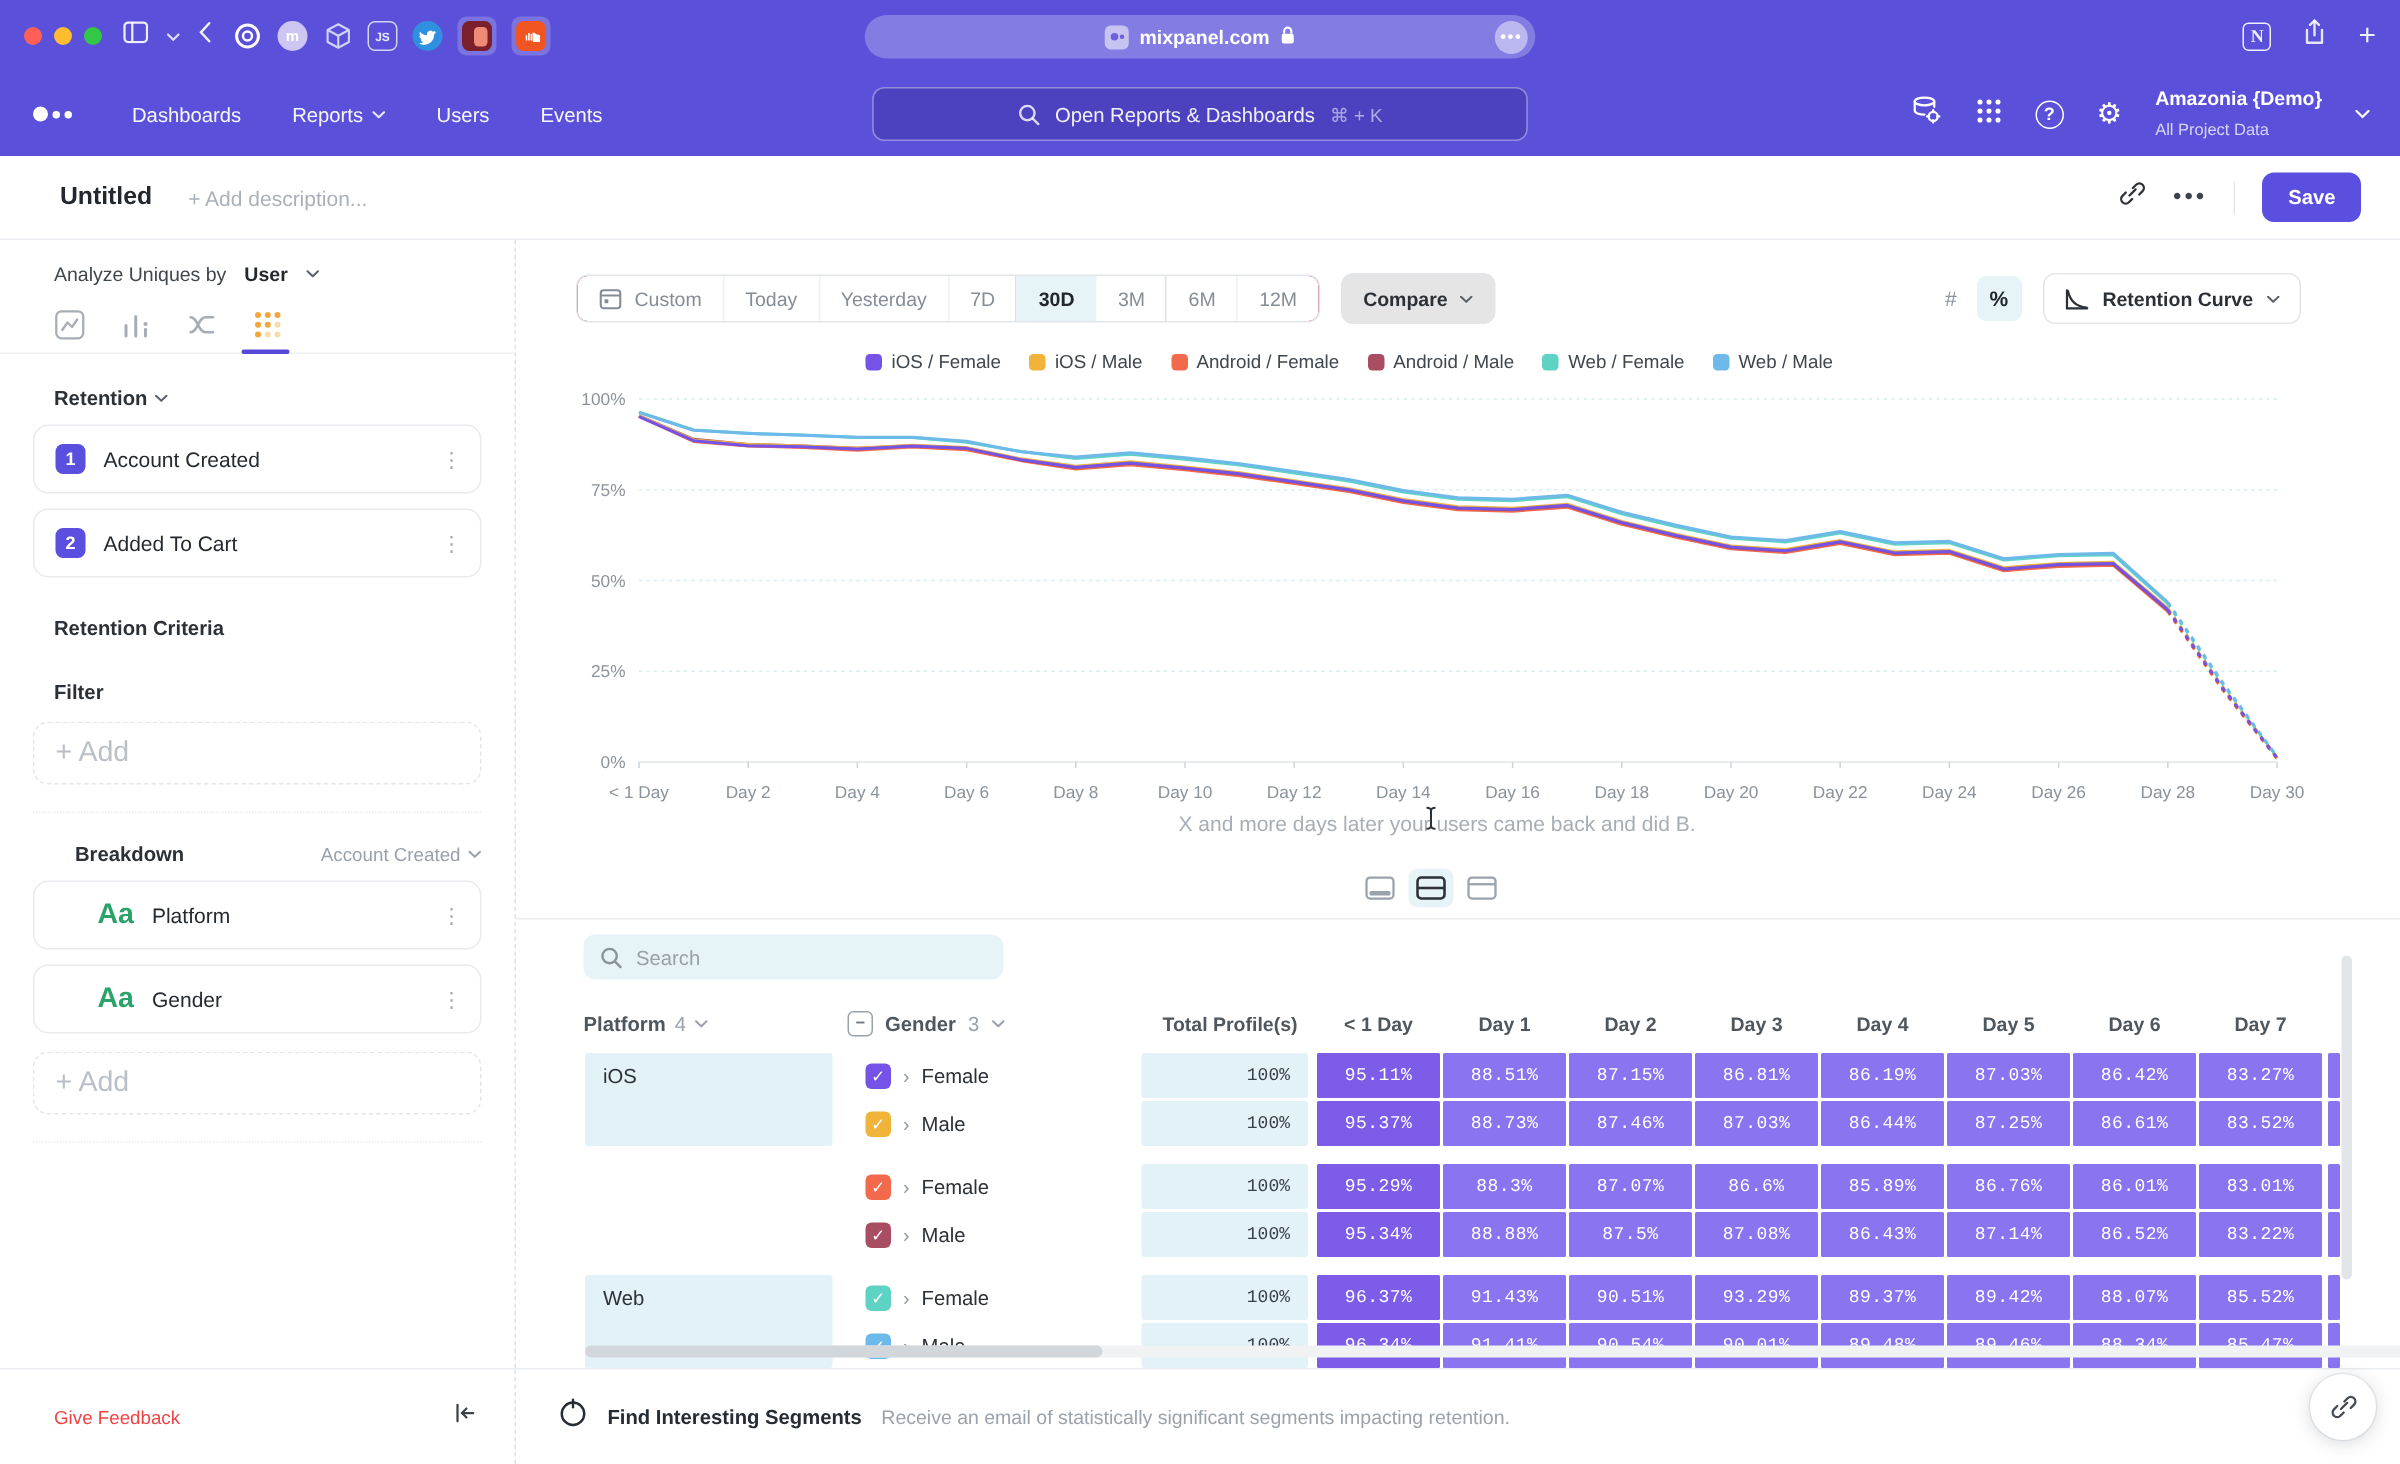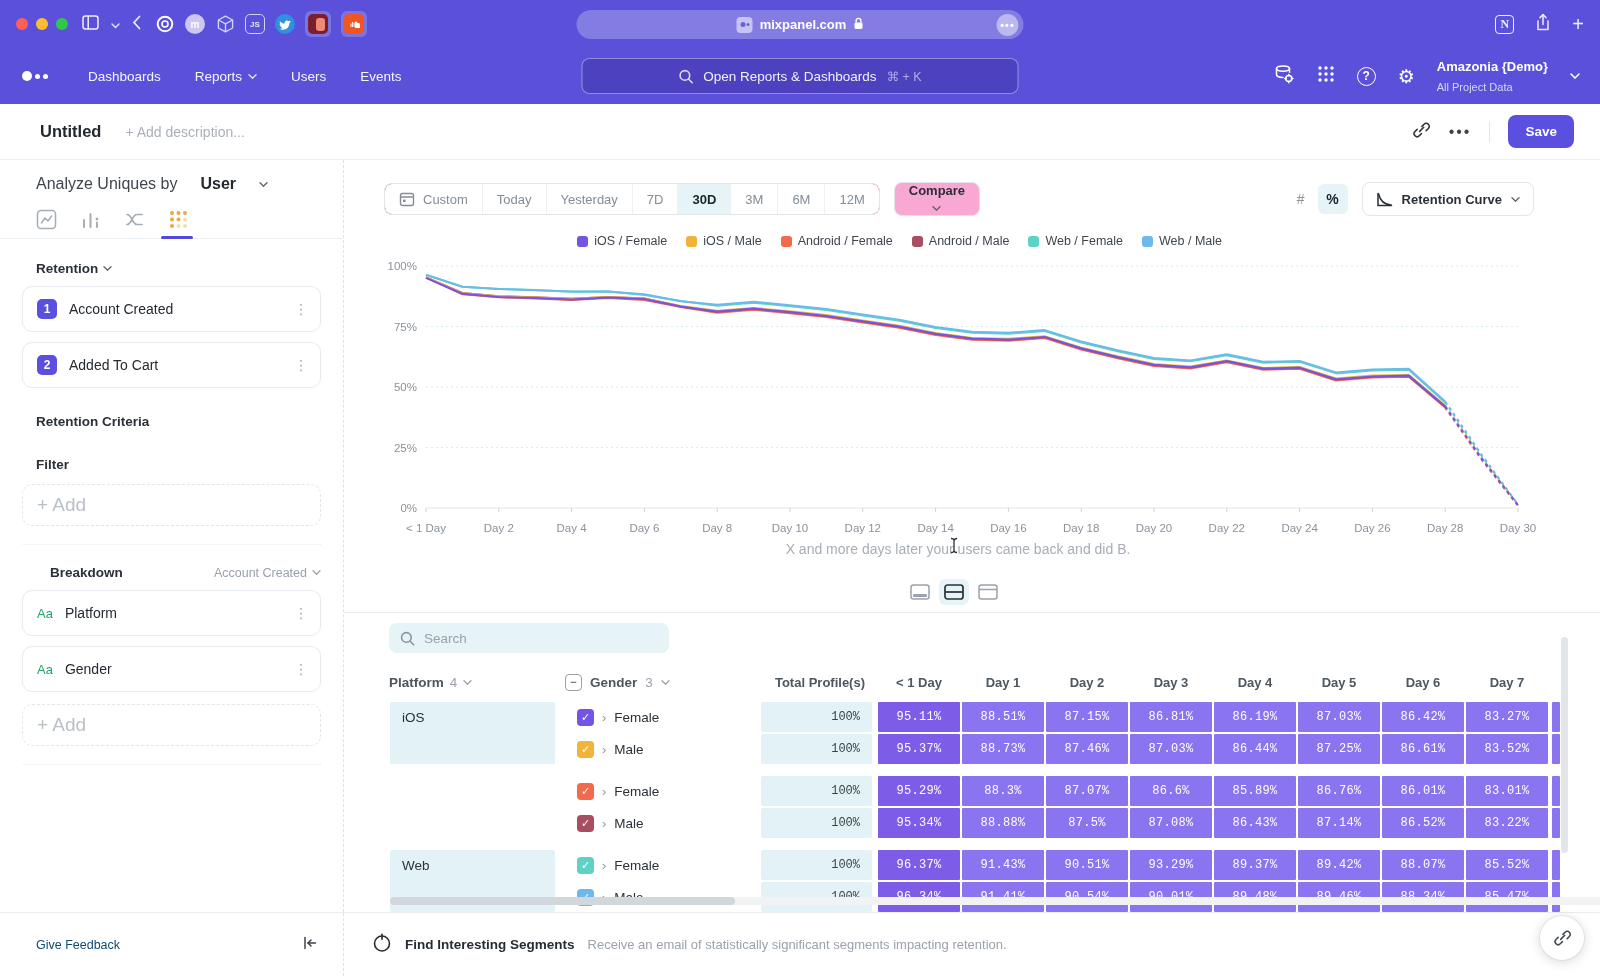--- a/index.html
+++ b/index.html
@@ -40,45 +40,45 @@
   .titlebar { position:absolute; top:104px; left:0; right:0; height:56px; background:#fff; border-bottom:1px solid #eceff2; display:flex; align-items:center; padding:0 26px 0 40px; }
   .rtitle { font-size:16.5px; font-weight:700; color:#22282e; }
   .rdesc { margin-left:24px; font-size:14px; color:#aab1b9; }
   .tb-right { margin-left:auto; display:flex; align-items:center; gap:18px; }
   .tb-dots { color:#3c434b; font-size:16px; letter-spacing:2px; }
   .tb-divider { width:1px; height:22px; background:#e5e9ec; }
   .savebtn { background:#5a4fdf; color:#fff; border:none; border-radius:8px; height:33px; padding:0 17px; font-size:13.5px; font-weight:600; font-family:inherit; }
 
   
   .sidebar { position:absolute; top:160px; left:0; width:344px; bottom:64px; background:#fff; border-right:1px dashed #dde3e8; overflow:hidden; }
-  .sb-analyze { display:flex; align-items:center; gap:23px; padding:15px 20px 0 36px; font-size:16px; color:#3f464e; }
+  .sb-analyze { display:flex; align-items:center; gap:12px; padding:15px 20px 0 36px; font-size:13px; color:#3f464e; }
   .sb-analyze b { color:#22282e; font-weight:700; }
   .sb-tabs { position:relative; display:flex; gap:23px; padding:16px 0 0 36px; height:46px; border-bottom:1px solid #eef1f4; }
   .sb-tab { width:21px; height:21px; }
   .sb-indicator { position:absolute; left:161px; bottom:-1px; width:32px; height:3px; background:#5649d8; border-radius:2px; }
   .sb-h { display:flex; align-items:center; gap:5px; padding-left:36px; font-size:13.5px; font-weight:700; color:#2b3137; }
   .cards { padding:0 22px; }
   .card { height:46px; border:1px solid #e7eaee; border-radius:10px; background:#fff; display:flex; align-items:center; padding:0 12px 0 14px; margin-top:10px; }
   .badge { width:20px; height:20px; border-radius:5px; background:#5a4fdf; color:#fff; font-size:12px; font-weight:700; display:flex; align-items:center; justify-content:center; margin-right:12px; }
   .card .lbl { flex:1; font-size:14px; color:#242a30; font-weight:500; }
   .kebab { color:#a3aab2; font-size:14px; }
-  .aabadge { color:#2aa36a; font-weight:400; font-size:13px; margin-right:12px; }
+  .aabadge { color:#2aa36a; font-weight:700; font-size:19px; margin-right:12px;margin-left:28px; }
   .addcard { border:1px dashed #e2e6ea; border-radius:10px; height:42px; display:flex; align-items:center; padding-left:14px; color:#b9c0c7; font-size:19px; margin:12px 22px 0 22px; }
   .sb-section-line { border-bottom:1px dotted #e9edf1; margin:18px 22px 0 22px; }
   .bd-row { display:flex; align-items:center; padding:20px 22px 0 36px; }
   .bd-scope { margin-left:auto; display:flex; align-items:center; gap:5px; color:#9aa1ab; font-size:12.5px; }
 
   
   .main { position:absolute; left:344px; top:160px; right:0; height:752px; overflow:hidden; background:#fff; }
   .controls { position:absolute; left:40px; top:22px; right:66px; display:flex; align-items:center; }
   .seg { display:flex; border:1px solid #e2e6ea; border-radius:8px; overflow:hidden; height:32px; background:#be185d; }
   .seg-btn { display:flex; align-items:center; gap:8px; padding:0 14px; font-size:13px; color:#848d96; border-left:1px solid #eef1f3; background:#fff; border-top:none; border-bottom:none; border-right:none; font-family:inherit; }
   .seg-btn:first-child { border-left:none; }
   .seg-btn.active { background:#e7f4f7; color:#20262c; font-weight:700; }
-  .comparebtn { margin-left:14px; height:34px; border:1px solid #e2e6ea; border-radius:8px; background:#f9a8d4; display:flex; align-items:center; gap:8px; padding:0 14px; font-size:13px; font-weight:600; color:#2a3036; font-family:inherit;flex-direction:column; }
+  .comparebtn { margin-left:14px; height:34px; border:1px solid #e2e6ea; border-radius:8px; background:#e5e5e5; display:flex; align-items:center; gap:8px; padding:0 14px; font-size:13px; font-weight:600; color:#2a3036; font-family:inherit; }
   .unit-toggle { margin-left:auto; display:flex; align-items:center; gap:2px; }
   .unit { width:30px; height:30px; border-radius:6px; display:flex; align-items:center; justify-content:center; font-size:14px; color:#8a929b; background:transparent; border:none; font-family:inherit; }
   .unit.active { background:#e7f4f7; color:#20262c; font-weight:700; }
   .viewbtn { margin-left:14px; height:34px; border:1px solid #e2e6ea; border-radius:8px; background:#fff; display:flex; align-items:center; gap:9px; padding:0 13px; font-size:13px; font-weight:600; color:#2a3036; font-family:inherit; }
 
   .legend { position:absolute; top:74px; left:0; right:378px; display:flex; justify-content:flex-end; gap:19px; }
   .legend-item { display:flex; align-items:center; gap:6px; font-size:12.5px; color:#3f464e; }
   .swatch { width:11px; height:11px; border-radius:3px; display:inline-block; }
 
   .chartwrap { position:absolute; left:36px; top:92px; }
@@ -110,21 +110,21 @@
   .vcell { margin:1px; border-radius:1px; display:flex; align-items:center; justify-content:center; color:#fff; font-family:"Liberation Mono",monospace; font-size:12px; letter-spacing:.3px; background:#8b74ef; height:30px; }
   .vcell.first { background:#7d5ce8; }
   .vcell.sliver { margin-left:3px; }
   .hscroll-track { position:absolute; left:46px; top:737px; width:1510px; height:8px; border-radius:4px; background:#f0f2f4; z-index:6; }
   .hscroll { position:absolute; left:46px; top:737px; width:345px; height:8px; border-radius:4px; background:#d2d7db; z-index:6; }
   .vscroll { position:absolute; left:1217px; top:477px; width:7px; height:216px; border-radius:4px; background:#e2e6e9; z-index:6; }
 
   
   .bottombar { position:absolute; left:0; right:0; bottom:0; height:64px; background:#fff; border-top:1px solid #e9edf0; display:flex; z-index:7; }
   .bb-left { width:344px; border-right:1px dashed #dde3e8; display:flex; align-items:center; padding:0 26px 0 36px; }
-  .feedback { color:#0c4a6e; font-size:12.5px;text-align:right; }
+  .feedback { color:#ef4444; font-size:12.5px;text-align:right; }
   .collapse { margin-left:auto; color:#3c434b; }
   .bb-main { flex:1; display:flex; align-items:center; padding-left:28px; gap:13px; }
   .bb-title { font-size:13.5px; font-weight:700; color:#262c33; }
   .bb-desc { font-size:13px; color:#9aa2ab; }
 
   .fab { position:absolute; right:16px; bottom:16px; width:44px; height:44px; border-radius:50%; background:#fff; box-shadow:0 2px 12px rgba(40,45,60,.18), 0 0 0 1px #eef0f3; display:flex; align-items:center; justify-content:center; z-index:9; border:none; }
 </style>
 </head>
 <body>
 

